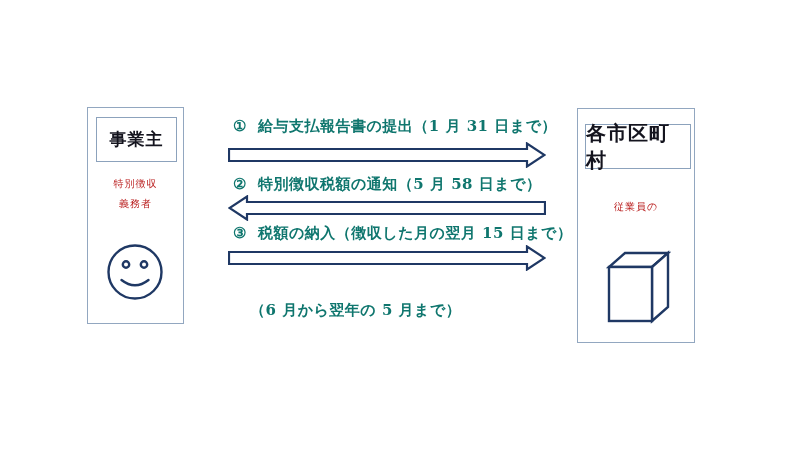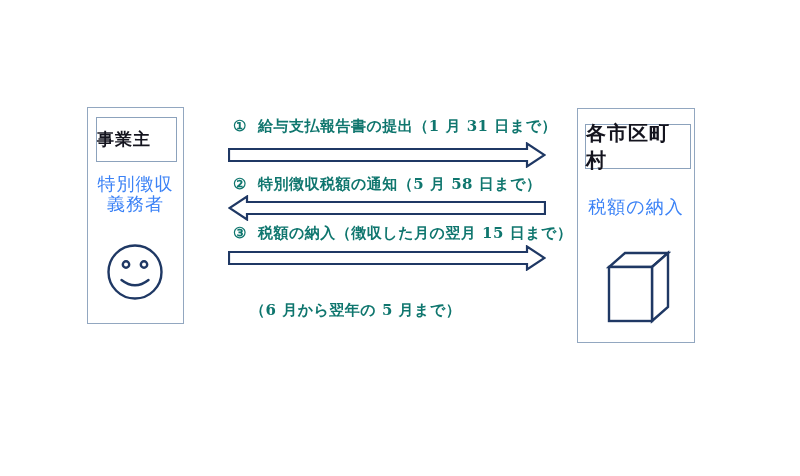--- a/index.html
+++ b/index.html
@@ -25,34 +25,35 @@
   #employer-box  { left: 87px;  top: 107px; width: 97px;  height: 217px; }
   #municipality-box { left: 577px; top: 108px; width: 118px; height: 235px; }
 
   .entity-title-box {
     position: absolute;
     border: 1px solid #8ca2bc;
     background: #ffffff;
     box-sizing: border-box;
     display: flex;
     align-items: center;
+    justify-content: center;
     font-weight: bold;
     color: #14141e;
     letter-spacing: 1px;
   }
   #employer-title-box { left: 8px; top: 9px; width: 81px; height: 45px; font-size: 17px; }
   #municipality-title-box { left: 7px; top: 15px; width: 106px; height: 45px; font-size: 20px; }
 
   .entity-subtitle {
     position: absolute;
     width: 100%;
     text-align: center;
-    font-size: 18px;
+    font-size: 10px;
     line-height: 20px;
-    color: #3b82f6;
+    color: #b91c1c;
     letter-spacing: 1px;
   }
   #employer-subtitle { top: 66px; }
   #municipality-subtitle { top: 88px; }
 
   .entity-icon { position: absolute; }
   #smiley-icon { left: 17px; top: 134px; }
   #cube-icon   { left: 23px; top: 137px; }
 
   
@@ -99,21 +100,21 @@
         <path d="M 16.5 38 Q 30 48.5 43.5 38" fill="none" stroke="#1f3864" stroke-width="2.4" stroke-linecap="round"></path>
       </svg>
     </div>
   </div>
 
   <div class="entity-box" id="municipality-box">
     <div class="entity-title-box" id="municipality-title-box">
       <span>各市区町村</span>
     </div>
     <div class="entity-subtitle" id="municipality-subtitle">
-      <div>税額の納入</div>
+      <div>従業員の</div>
     </div>
     <div class="entity-icon" id="cube-icon">
       <svg width="70" height="80" viewBox="0 0 70 80">
         <polygon points="8,21 51,21 67,7 24,7" fill="#ffffff" stroke="#1f3864" stroke-width="2.4" stroke-linejoin="miter"></polygon>
         <polygon points="51,21 67,7 67,61 51,75" fill="#ffffff" stroke="#1f3864" stroke-width="2.4" stroke-linejoin="miter"></polygon>
         <rect x="8" y="21" width="43" height="54" fill="#ffffff" stroke="#1f3864" stroke-width="2.4"></rect>
       </svg>
     </div>
   </div>
 

